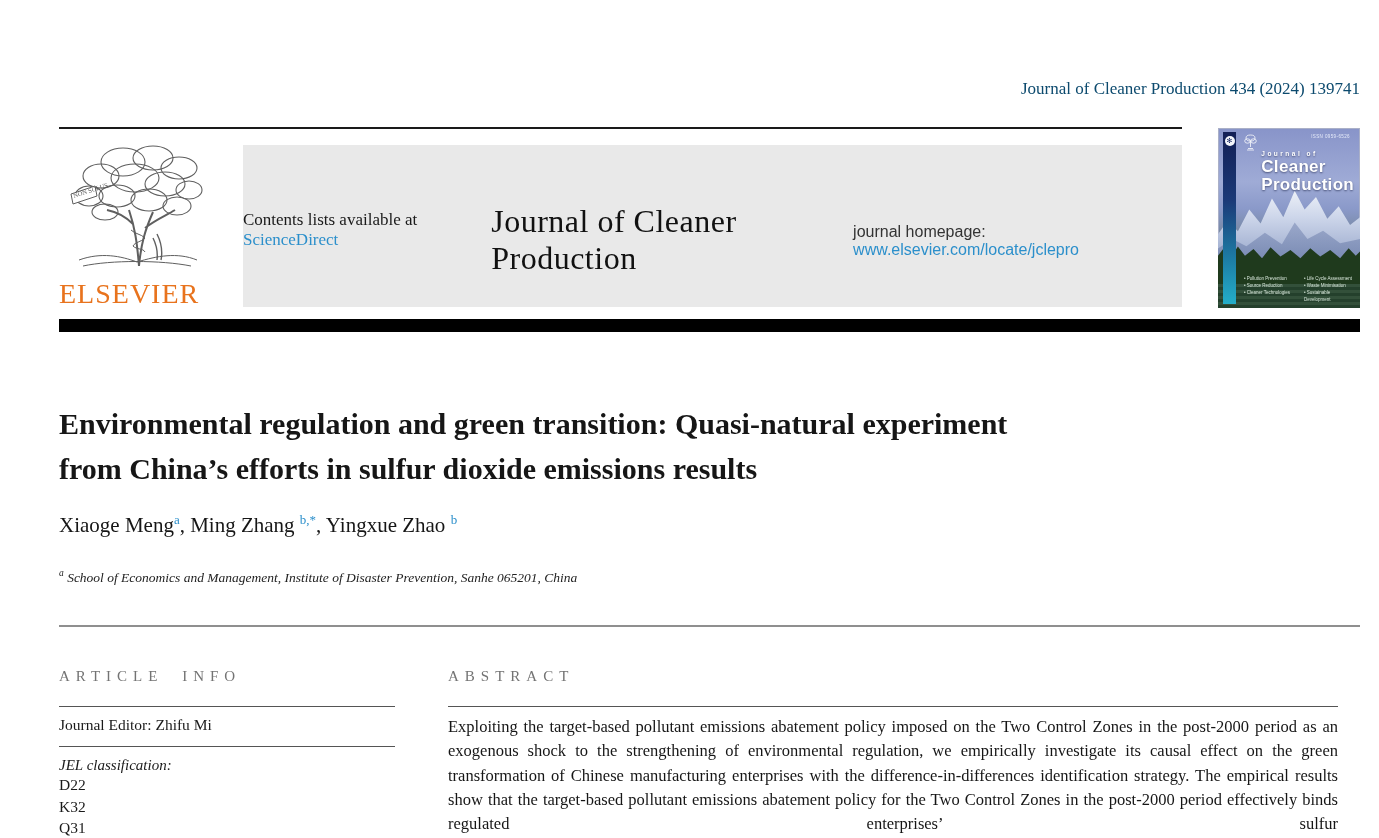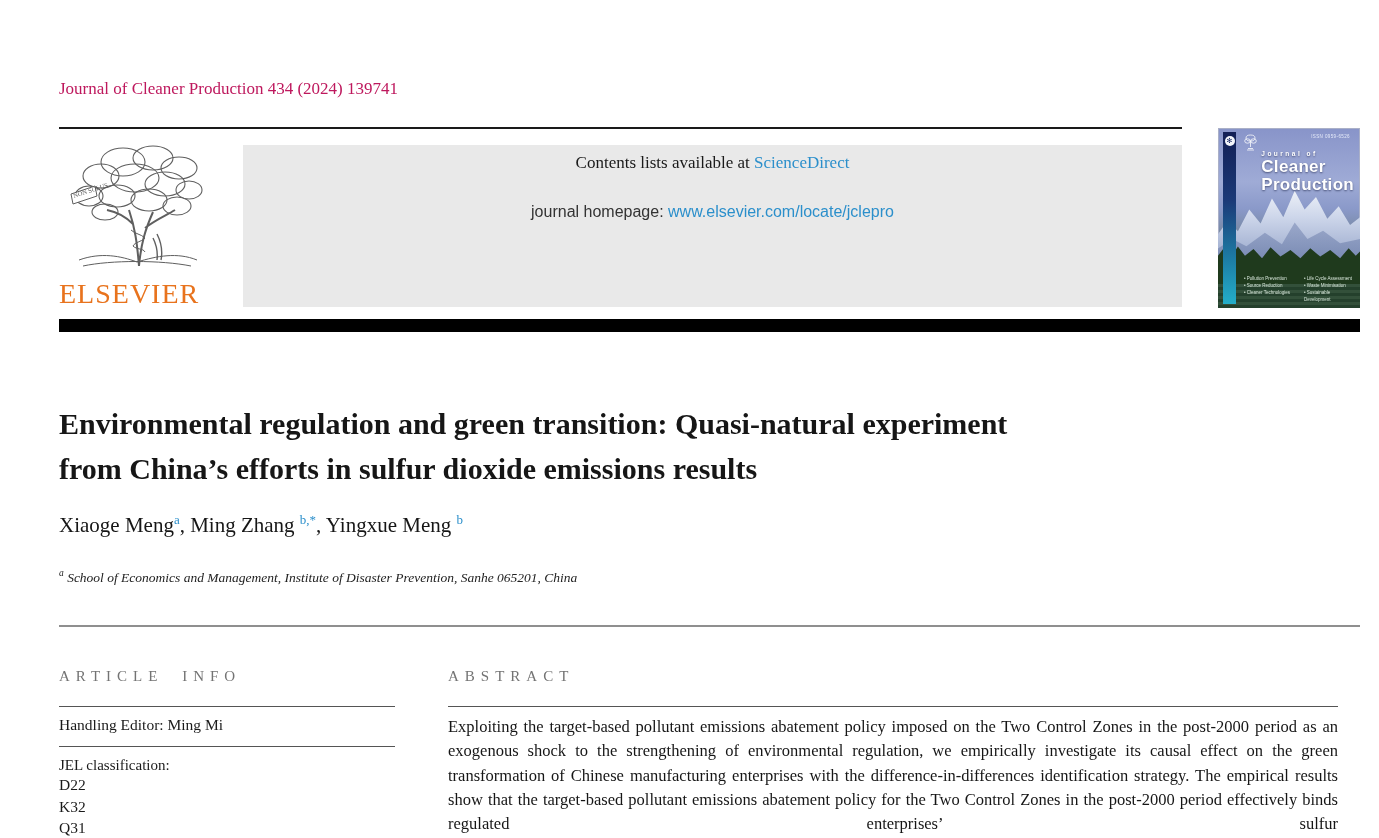--- a/index.html
+++ b/index.html
@@ -1,32 +1,32 @@
 <!DOCTYPE html>
 <html><head>
 <meta charset="utf-8">
 <style>
   * { margin:0; padding:0; box-sizing:border-box; }
   html,body { width:1379px; height:838px; background:#ffffff; overflow:hidden; }
   body { position:relative; font-family:"Liberation Serif","DejaVu Serif",serif; color:#1a1a1a; }
 
-  .journal-ref { position:absolute; left:59px; top:79px; width:1301px; text-align:left;
-    font-size:17px; color:#be185d; }
+  .journal-ref { position:absolute; left:59px; top:79px; width:1301px; text-align:right;
+    font-size:17px; color:#0c4a6e; }
 
   .top-rule { position:absolute; left:59px; top:127px; width:1123px; height:2px; background:#1a1a1a; }
 
   
   .logo-block { position:absolute; left:59px; top:138px; width:156px; height:172px; }
   .tree-art { position:absolute; left:2px; top:0; }
   .elsevier-wordmark { position:absolute; left:0; bottom:0; width:156px; text-align:left;
     font-size:28px; color:#e8731d; letter-spacing:1px; }
 
   
   .masthead { position:absolute; left:243px; top:145px; width:939px; height:162px; background:#e9e9e9;
-    display:flex; flex-direction:column; align-items:center; }
+    display:flex; flex-direction:row; align-items:center; }
   .contents-line { margin-top:8px; font-size:17px; color:#1a1a1a; }
   .masthead-title { margin-top:28px; font-size:32px; color:#111; letter-spacing:0.5px; }
   .homepage-line { margin-top:30px; font-family:"Liberation Sans","DejaVu Sans",sans-serif;
     font-size:16px; color:#333; }
   .link-blue { color:#2b8fcb; text-decoration:none; }
 
   
   .cover { position:absolute; left:1218px; top:128px; width:142px; height:180px; overflow:hidden;
     background:linear-gradient(180deg,#8894c9 0%, #9fabd6 30%, #8a99c9 45%, #75879e 60%, #35502f 78%, #223c28 100%);
     box-shadow:0 0 0 1px #aab0c8 inset; }
@@ -69,21 +69,21 @@
 
   .section-divider { position:absolute; left:59px; top:625px; width:1301px; height:2px; background:#8f8f8f; }
 
   .col-heading { font-size:15px; letter-spacing:6px; word-spacing:9px; color:#737373; }
   .thin-rule { height:1px; background:#555; }
 
   .info-col { position:absolute; left:59px; top:668px; width:336px; }
   .info-col .thin-rule { margin-top:21px; }
   .handling-editor { margin-top:9px; font-size:15.5px; }
   .info-col .rule2 { margin-top:12px; }
-  .jel-label { margin-top:10px; font-size:15px; }
+  .jel-label { margin-top:10px; font-size:15px; font-style:italic; }
   .jel-code { font-size:15.5px; line-height:21.5px; }
 
   .abstract-col { position:absolute; left:448px; top:668px; width:890px; }
   .abstract-col .thin-rule { margin-top:21px; }
   .abstract-text { margin-top:8px; font-size:16.5px; line-height:24.3px; text-align:justify;
     text-align-last:justify; color:#161616; }
 </style>
 </head>
 <body>
 
@@ -121,20 +121,21 @@
       <text x="13" y="60" transform="rotate(-18 13 60)" font-size="6.5" fill="#555" stroke="none" font-family="Liberation Serif, serif">NON SOLUS</text>
     </g>
   </svg>
   <div class="elsevier-wordmark">ELSEVIER</div>
 </div>
 
 <div class="masthead">
   <div class="contents-line">
     <span>Contents lists available at </span><a href="#" class="link-blue">ScienceDirect</a>
   </div>
+  <div class="masthead-title">Journal of Cleaner Production</div>
   <div class="homepage-line">
     <span>journal homepage: </span><a href="#" class="link-blue">www.elsevier.com/locate/jclepro</a>
   </div>
 </div>
 
 <div class="cover">
   <div class="cover-mountain"></div>
   <div class="cover-mountain-shadow"></div>
   <div class="cover-trees"></div>
   <div class="cover-water"></div>
@@ -167,33 +168,33 @@
 </div>
 
 <div class="black-bar"></div>
 
 <h1 class="article-title">
   <span>Environmental regulation and green transition: Quasi-natural experiment</span><br>
   <span>from China’s efforts in sulfur dioxide emissions results</span>
 </h1>
 
 <div class="authors">
-  <span>Xiaoge Meng</span><sup>a</sup><span>, </span><span>Ming Zhang</span> <sup>b,*</sup><span>, </span><span>Yingxue Meng</span> <sup>b</sup>
+  <span>Xiaoge Meng</span><sup>a</sup><span>, </span><span>Ming Zhang</span> <sup>b,*</sup><span>, </span><span>Yingxue Zhao</span> <sup>b</sup>
 </div>
 
 <div class="affiliations">
   <div><sup>a</sup><span> School of Economics and Management, Institute of Disaster Prevention, Sanhe 065201, China</span></div>
 </div>
 
 <div class="section-divider"></div>
 
 <div class="info-col">
   <div class="col-heading">ARTICLE INFO</div>
   <div class="thin-rule"></div>
-  <div class="handling-editor">Handling Editor: Ming Mi</div>
+  <div class="handling-editor">Journal Editor: Zhifu Mi</div>
   <div class="thin-rule rule2"></div>
   <div class="jel-label">JEL classification:</div>
   <div class="jel-code">D22</div>
   <div class="jel-code">K32</div>
   <div class="jel-code">Q31</div>
 </div>
 
 <div class="abstract-col">
   <div class="col-heading">ABSTRACT</div>
   <div class="thin-rule"></div>

